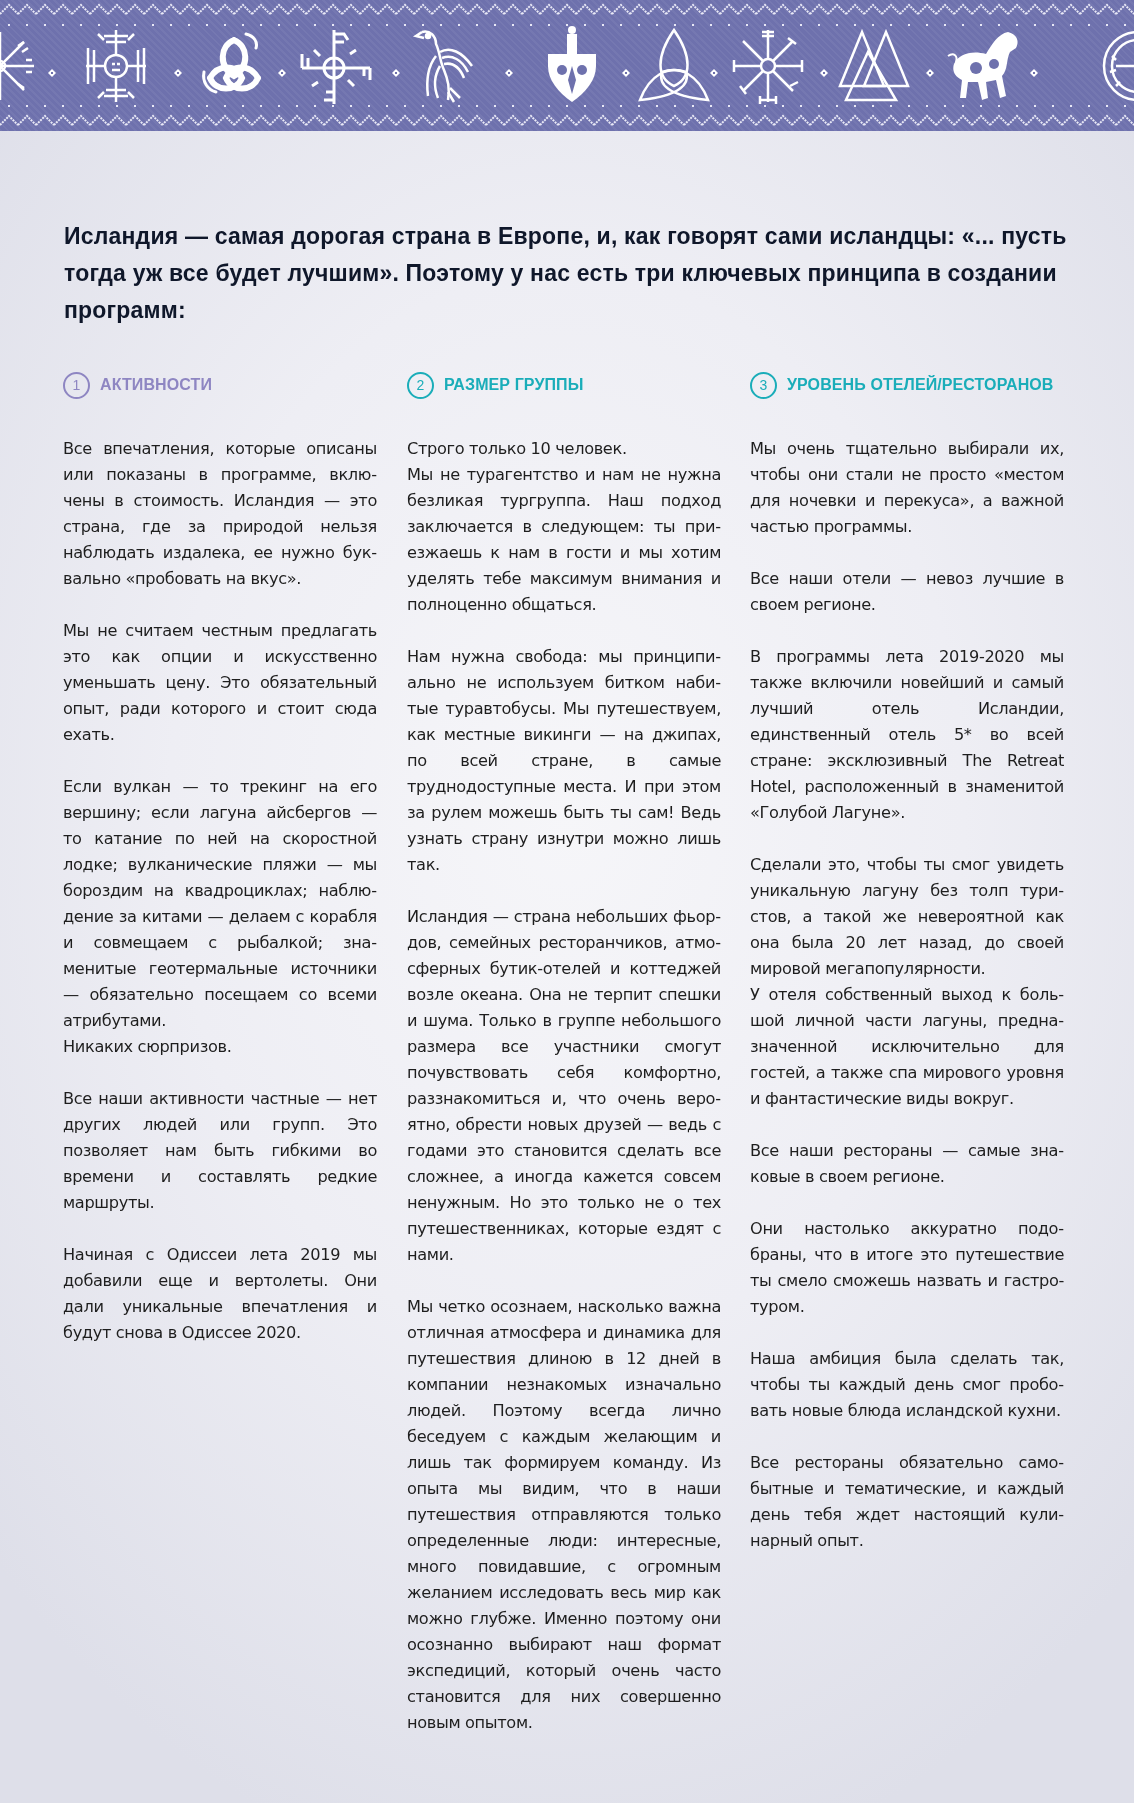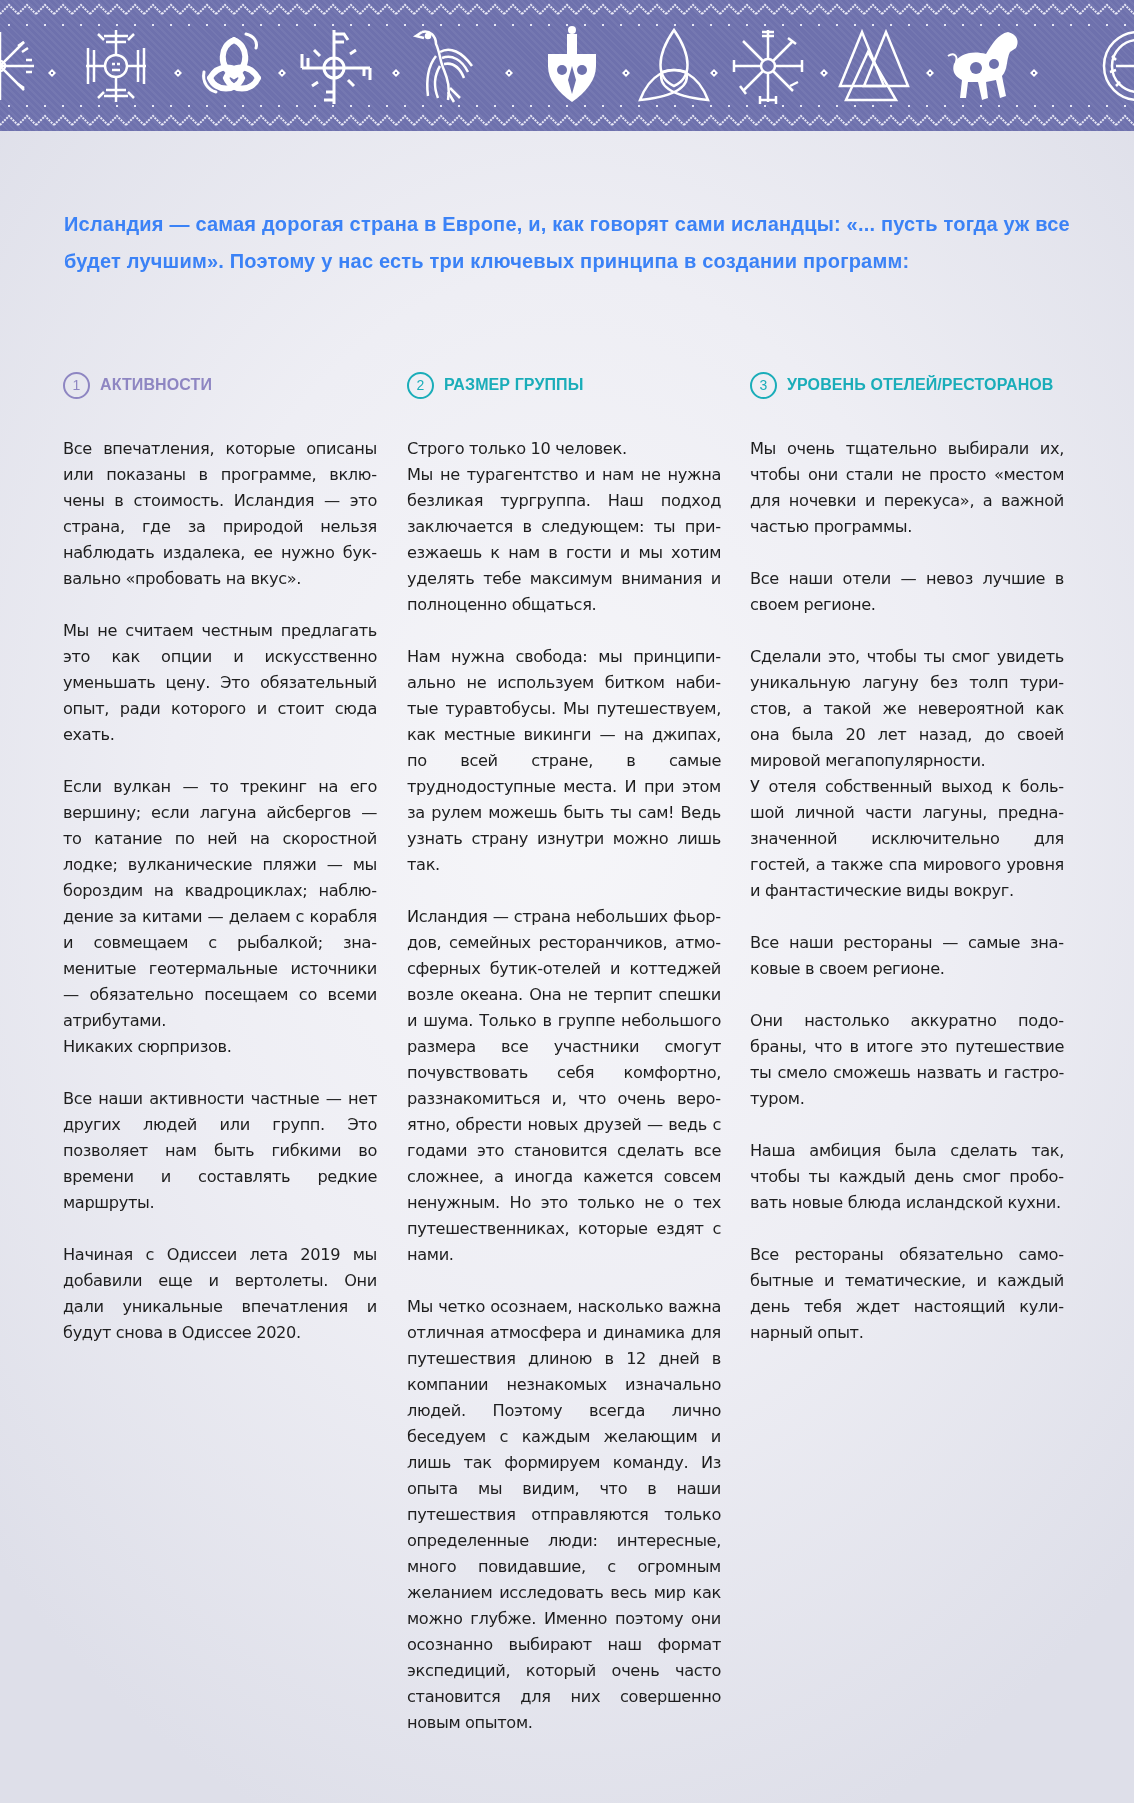--- a/index.html
+++ b/index.html
@@ -22,24 +22,24 @@
   .dots-row { position: absolute; left: 0; width: 1134px; height: 6px; }
   .dots-row.top { top: 22px; }
   .dots-row.bottom { bottom: 22px; }
   .symbols {
     position: absolute; left: 0; top: 26px; width: 1134px; height: 80px;
   }
   .symbol { position: absolute; top: 0; width: 76px; height: 80px; }
   .symbol svg { width: 100%; height: 100%; }
   .sep { position: absolute; top: 36px; width: 8px; height: 8px; }
   .headline {
-    position: absolute; left: 64px; top: 206px; width: 1010px;
+    position: absolute; left: 64px; top: 218px; width: 1010px;
     font-family: "Liberation Sans", sans-serif;
-    font-weight: bold; font-size: 20px; line-height: 37px;
-    color: #3b82f6; letter-spacing: 0.2px;
+    font-weight: bold; font-size: 23px; line-height: 37px;
+    color: #0f172a; letter-spacing: 0.2px;
   }
   .col { position: absolute; top: 370px; width: 314px; }
   .col1 { left: 63px; }
   .col2 { left: 407px; }
   .col3 { left: 750px; }
   .col-head { display: flex; align-items: center; height: 30px; margin-bottom: 36px; }
   .num-circle {
     width: 27px; height: 27px; border-radius: 50%;
     border: 2px solid currentColor; display: flex; align-items: center; justify-content: center;
     font-family: "Liberation Sans", sans-serif; font-size: 14px; margin-right: 10px;
@@ -274,19 +274,20 @@
   <p class="para">Мы четко осознаем, насколько важна отличная атмосфера и дина­мика для путешествия длиною в 12 дней в компании незнакомых изна­чально людей. Поэтому всегда лично беседуем с каждым желаю­щим и лишь так формируем коман­ду. Из опыта мы видим, что в наши путешествия отправляются только определенные люди: интересные, много повидавшие, с огромным желанием исследовать весь мир как можно глубже. Именно поэтому они осознанно выбирают наш формат экспедиций, который очень часто становится для них совершенно новым опытом.</p>
 </div>
 
 <div class="col col3">
   <div class="col-head c3">
     <span class="num-circle">3</span>
     <span class="col-title">УРОВЕНЬ ОТЕЛЕЙ/РЕСТОРАНОВ</span>
   </div>
   <p class="para">Мы очень тщательно выбирали их, чтобы они стали не просто «местом для ночевки и перекуса», а важной частью программы.</p>
   <p class="para">Все наши отели — невоз лучшие в своем регионе.</p>
+  <p class="para">В программы лета 2019-2020 мы также включили новейший и самый лучший отель Исландии, единственный отель 5* во всей стране: эксклюзивный The Retreat Hotel, расположенный в знамени­той «Голубой Лагуне».</p>
   <p class="para tight">Сделали это, чтобы ты смог увидеть уникальную лагуну без толп тури­стов, а такой же невероятной как она была 20 лет назад, до своей мировой мегапопулярности.</p>
   <p class="para">У отеля собственный выход к боль­шой личной части лагуны, предна­значенной исключительно для гостей, а также спа мирового уровня и фантастические виды вокруг.</p>
   <p class="para">Все наши рестораны — самые зна­ковые в своем регионе.</p>
   <p class="para">Они настолько аккуратно подо­браны, что в итоге это путешествие ты смело сможешь назвать и гастро-туром.</p>
   <p class="para">Наша амбиция была сделать так, чтобы ты каждый день смог пробо­вать новые блюда исландской кухни.</p>
   <p class="para">Все рестораны обязательно само­бытные и тематические, и каждый день тебя ждет настоящий кули­нарный опыт.</p>
 </div>
 
 </body></html>

